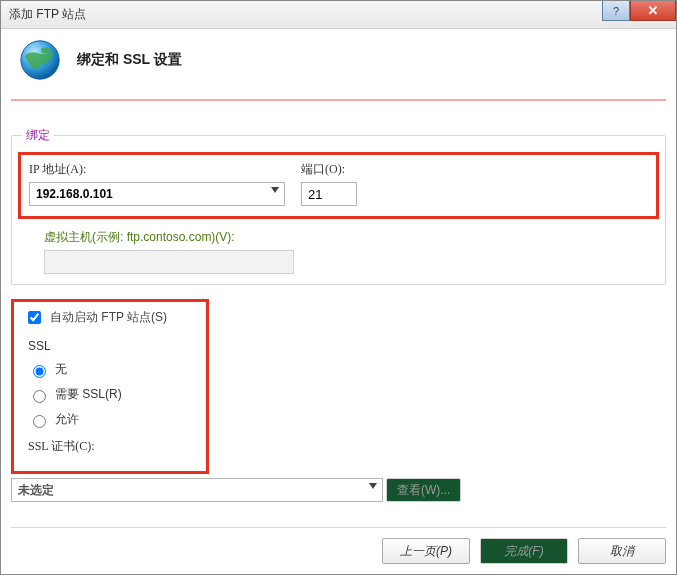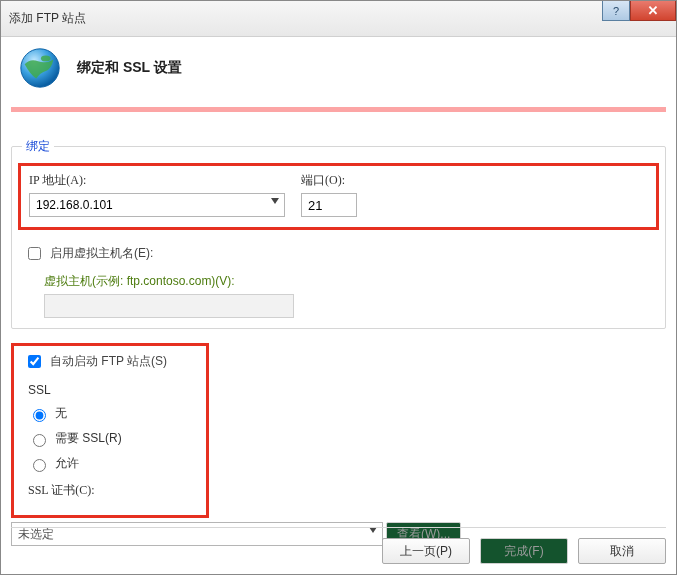--- a/index.html
+++ b/index.html
@@ -1,54 +1,54 @@
 <!DOCTYPE html>
 <html><head>
 <meta charset="utf-8">
 <style>
   * { box-sizing: border-box; font-family: "Microsoft YaHei", "Segoe UI", Tahoma, sans-serif; }
   body { margin: 0; background: #fff; }
   .window { width: 677px; height: 575px; border: 1px solid #888; background: #fff; position: relative; }
-  .titlebar { height: 36px; background: linear-gradient(#f6f6f6,#e8e8e8); border-bottom: 1px solid #d0d0d0; display: flex; align-items: center; position: relative; }
+  .titlebar { height: 28px; background: linear-gradient(#f6f6f6,#e8e8e8); border-bottom: 1px solid #d0d0d0; display: flex; align-items: center; position: relative; }
   .titlebar-text { font-size: 12px; padding-left: 8px; color: #333; }
   .win-controls { position: absolute; right: 0; top: 0; height: 20px; display: flex; }
   .win-btn { width: 28px; height: 20px; border: 1px solid #5a7fa0; border-top: none; background: linear-gradient(#d7e6f5,#aec9e3); display: flex; align-items: center; justify-content: center; font-size: 11px; color: #2a4d6e; }
   .win-btn.close { width: 46px; background: linear-gradient(#e97a6d,#d1442f); border-color: #a13324; color: #fff; font-size: 13px; font-weight: bold; border-top-right-radius: 0; }
   .content { padding: 4px 10px 10px 10px; }
-  .header { display: flex; align-items: center; padding: 4px 0 16px 6px; border-bottom: 5px solid #fca5a5; margin-bottom: 26px; }
+  .header { display: flex; align-items: center; padding: 4px 0 16px 6px; border-bottom: 2px solid #fca5a5; margin-bottom: 26px; }
   .globe { width: 46px; height: 46px; margin-right: 14px; }
   .header-title { font-size: 14px; font-weight: bold; color: #222; }
   fieldset { border: 1px solid #d6d6d6; border-radius: 2px; margin: 0 0 14px 0; padding: 12px 10px 10px 10px; }
-  legend { font-size: 12px; color: #1d4ed8; padding: 0 4px; }
+  legend { font-size: 12px; color: #a21caf; padding: 0 4px; }
   .field-label { font-size: 12px; color: #333; display: block; margin-bottom: 4px; font-family: Liberation Serif, serif; }
   .row1 { display: flex; align-items: flex-end; gap: 16px; }
   .col-ip { flex: 0 0 256px; }
   .col-port { flex: 0 0 80px; }
   .combo { position: relative; }
-  .combo input { width: 100%; height: 24px; border: 1px solid #b5b5b5; font-size: 12px; padding: 2px 22px 2px 6px; background: #fff; }
+  .combo input { width: 100%; height: 24px; border: 1px solid #b5b5b5; font-size: 12px; padding: 2px 22px 2px 6px; background: #fff; font-weight: bold; }
   .combo .chev { position: absolute; right: 6px; top: 5px; width: 0; height: 0; border-left: 4px solid transparent; border-right: 4px solid transparent; border-top: 6px solid #444; pointer-events: none; }
   .text-input { width: 56px; height: 24px; border: 1px solid #b5b5b5; font-size: 13px; padding: 2px 6px; background: #fff; }
   .hilite { border: 3px solid #e63020; padding: 6px 8px 10px 8px; }
   .hilite1 { margin: -4px -4px 10px -4px; position: relative; }
   .checkbox-row { display: flex; align-items: center; gap: 6px; font-size: 12px; color: #444; padding: 4px 2px; }
   .checkbox-row input[type=checkbox] { width: 13px; height: 13px; }
   .disabled-label { color: #4d7c0f; font-size: 12px; margin: 6px 0 4px 22px; }
   .vh-input { width: 250px; height: 24px; border: 1px solid #d0d0d0; background: #f2f2f2; margin-left: 22px; }
   .hilite2 { width: 198px; margin-top: 4px; padding: 6px 10px 12px 10px; }
   .ssl-group { margin-top: 8px; padding-left: 4px; }
   .ssl-title { font-size: 12px; color: #333; margin-bottom: 6px; }
   .radio-row { display: flex; align-items: center; gap: 6px; font-size: 12px; color: #333; margin: 8px 0; }
   .radio-row input[type=radio] { width: 13px; height: 13px; }
   .cert-row { display: flex; align-items: center; gap: 3px; margin-top: 4px; }
   .cert-combo { flex: 0 0 372px; }
   .btn { height: 24px; min-width: 74px; border: 1px solid #a9a9a9; background: linear-gradient(#fdfdfd,#ececec); font-size: 12px; color: #333; border-radius: 2px; padding: 0 10px; cursor: pointer; }
   .btn[disabled] { color: #9a9a9a; background: #14532d; border-color: #d0d0d0; cursor: default; }
   .btn.default { border: 1px solid #3c7fb1; box-shadow: 0 0 0 1px #a7d1ef inset; }
   .footer { position: absolute; left: 10px; right: 10px; bottom: 10px; border-top: 1px solid #d6d6d6; padding-top: 10px; display: flex; justify-content: flex-end; gap: 10px; }
-  .footer .btn { min-width: 88px; height: 26px; }
+  .footer .btn { min-width: 88px; height: 26px; font-style: italic; }
 </style>
 </head>
 <body>
 
 <div class="window">
   <div class="titlebar">
     <span class="titlebar-text">添加 FTP 站点</span>
     <div class="win-controls">
       <div class="win-btn">?</div>
       <div class="win-btn close">✕</div>
@@ -84,24 +84,20 @@
               <div class="chev"></div>
             </div>
           </div>
           <div class="col-port">
             <label class="field-label">端口(O):</label>
             <input class="text-input" type="text" value="21" style="">
           </div>
         </div>
       </div>
 
-      <div class="checkbox-row">
-        <input type="checkbox" style="">
-        <span>启用虚拟主机名(E):</span>
-      </div>
       <div class="disabled-label">虚拟主机(示例: ftp.contoso.com)(V):</div>
       <input class="vh-input" type="text" disabled="" style="">
     </fieldset>
 
     <div class="hilite hilite2">
       <div class="checkbox-row" style="padding:0 0 4px 0;">
         <input type="checkbox" checked="" style="">
         <span>自动启动 FTP 站点(S)</span>
       </div>
       <div class="ssl-group">

